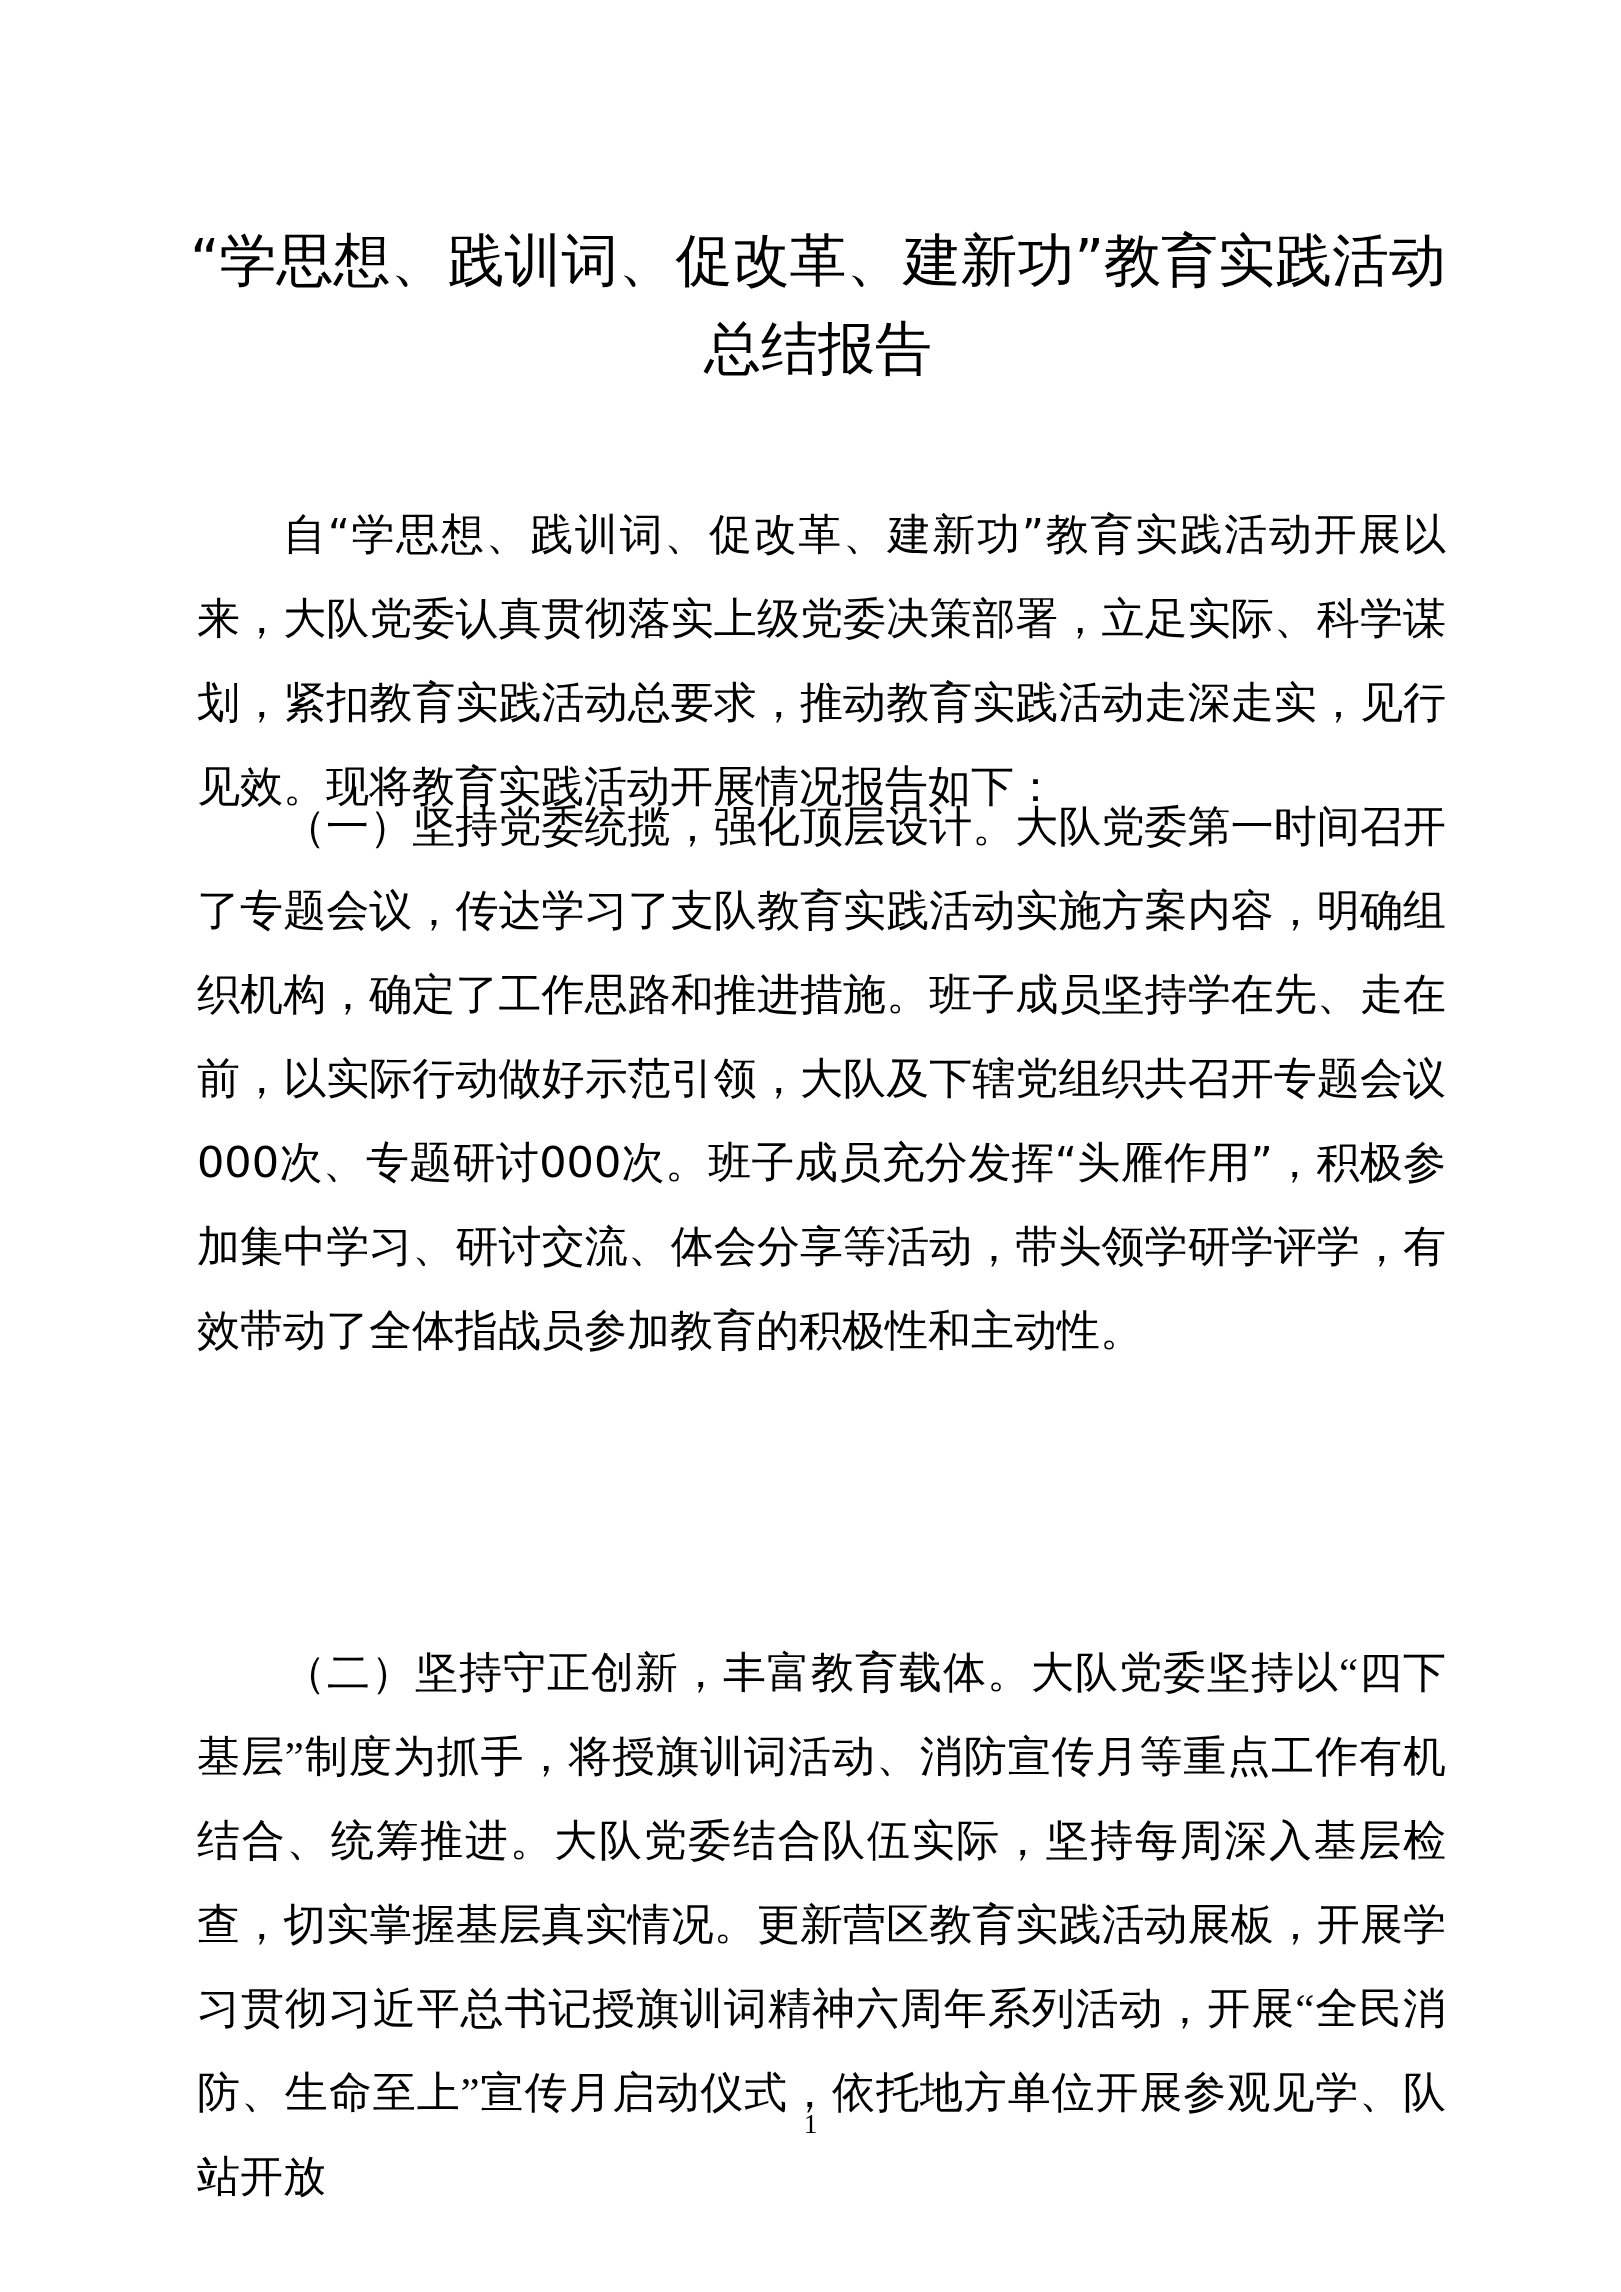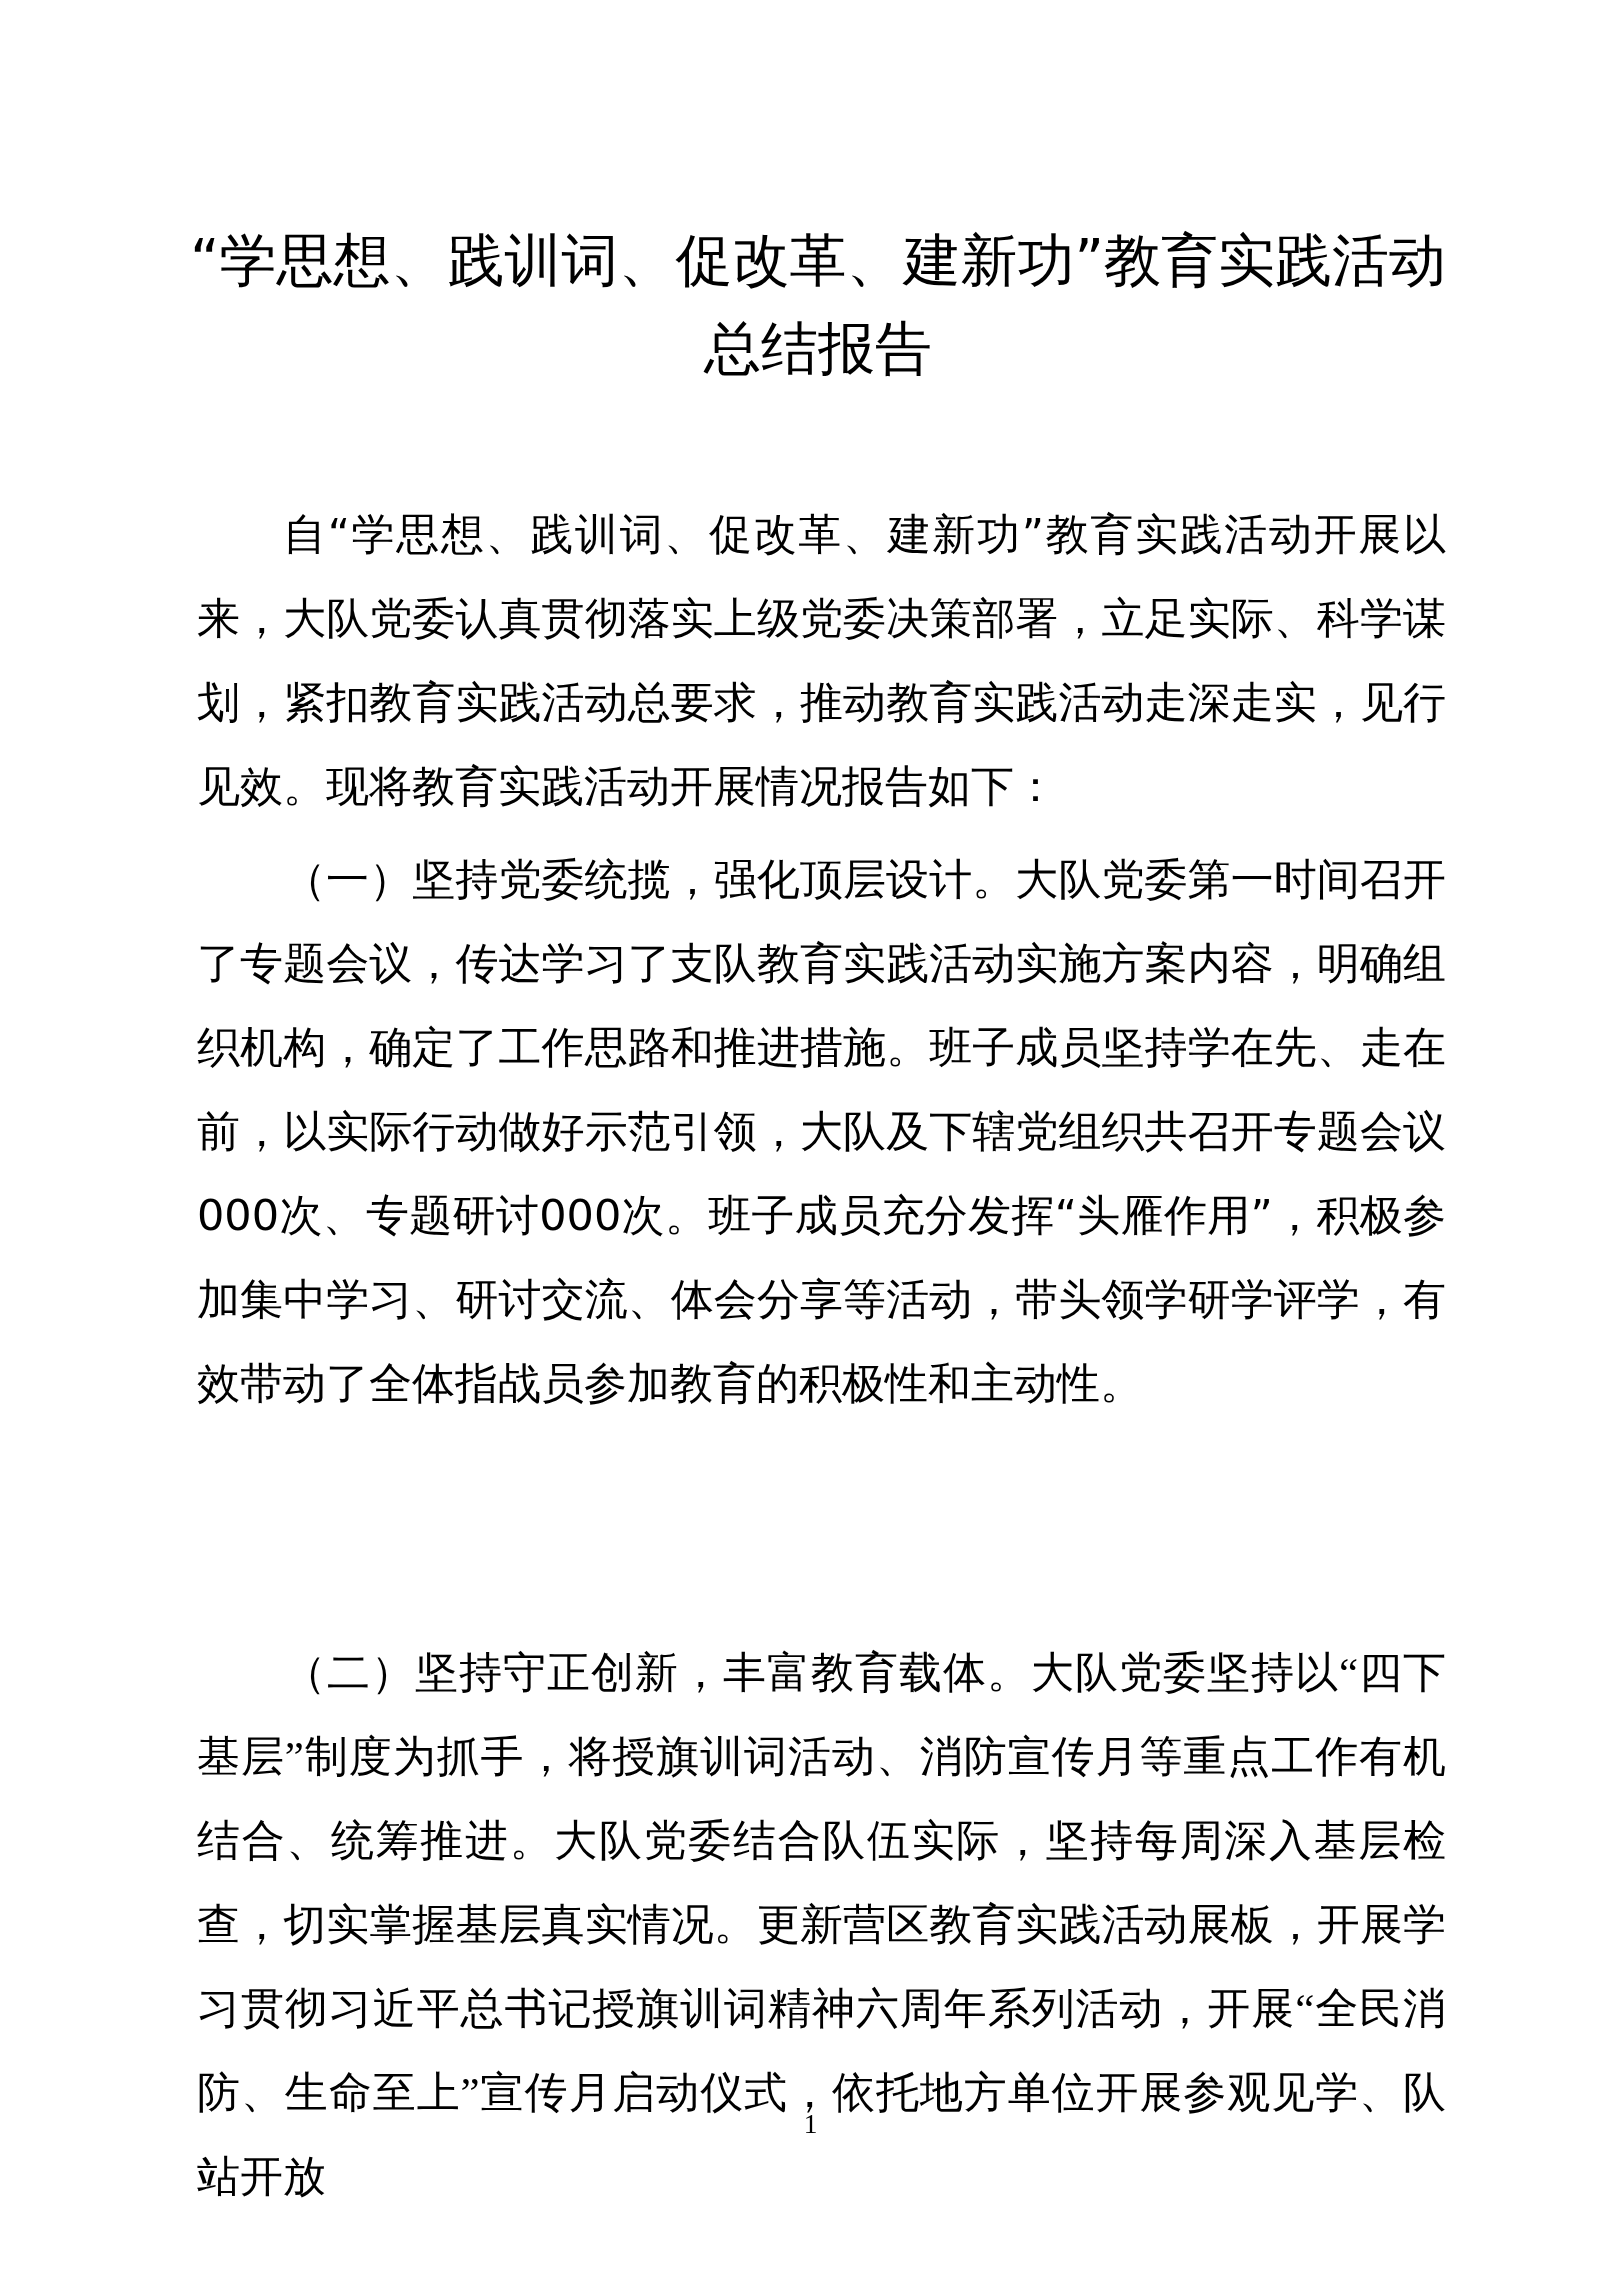--- a/index.html
+++ b/index.html
@@ -43,21 +43,21 @@
       text-align: justify;
       text-align-last: left;
       margin: 0;
     }
     .para {
       margin: 5px;
       text-indent: 2em;
       text-align: justify;
     }
     #para-intro { top: 487px; }
-    #para-1 { top: 832px; }
+    #para-1 { top: 779px; }
     #para-2 { top: 1626px; font-family: Liberation Serif, serif; }
     .page-number {
       position: absolute;
       left: 0;
       width: 1621px;
       top: 2107px;
       text-align: center;
       font-family: "Liberation Serif", "DejaVu Serif", serif;
       font-size: 27.4px;
       line-height: 35px;

